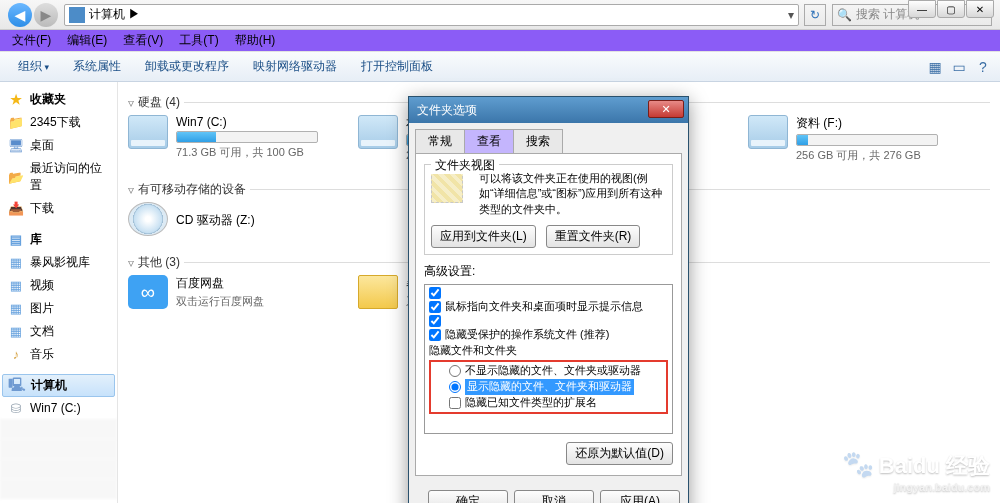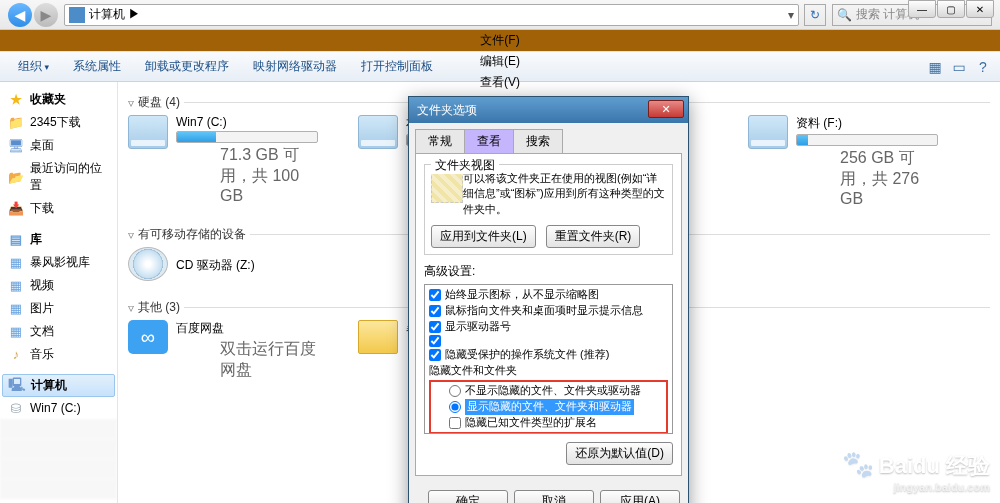--- a/index.html
+++ b/index.html
@@ -14,21 +14,21 @@
 .addr-icon { width: 16px; height: 16px; background: #4c8cc8; margin-right: 4px; }
 .addr-text { flex: 1; font-size: 12px; }
 .addr-dd { color: #555; cursor: pointer; }
 .refresh-btn { width: 22px; height: 22px; border: 1px solid #aaa; display: flex; align-items: center; justify-content: center; cursor: pointer; color: #2a6fb7; margin-left: -1px; }
 .search-bar { width: 160px; height: 22px; border: 1px solid #aaa; margin-left: 6px; display: flex; align-items: center; padding: 0 4px; color: #888; }
 .search-glyph { margin-right: 4px; color: #888; }
 .win-controls { position: absolute; top: 0; right: 6px; display: flex; gap: 1px; }
 .win-btn { width: 28px; height: 18px; border: 1px solid #aaa; background: linear-gradient(to bottom,#fefefe,#d8d8d8); display: flex; align-items: center; justify-content: center; font-size: 10px; cursor: pointer; border-radius: 0 0 3px 3px; }
 
 
-.menubar { height: 22px; background: #a16207; border-bottom: 1px solid #e2e2e2; display: flex; align-items: center; padding: 0 4px; flex-direction: column; }
+.menubar { height: 22px; background: #8b5cf6; border-bottom: 1px solid #e2e2e2; display: flex; align-items: center; padding: 0 4px; }
 .menu-item { padding: 2px 8px; font-size: 12px; cursor: pointer; }
 
 
 .toolbar { height: 30px; background: linear-gradient(to bottom,#f9fbfd,#e7eef6); border-bottom: 1px solid #c8d4e2; display: flex; align-items: center; padding: 0 8px; gap: 4px; }
 .tb-item { padding: 4px 10px; color: #1a4e86; font-size: 12px; cursor: pointer; }
 .tb-item.drop::after { content: " ▾"; font-size: 9px; }
 .toolbar-right { margin-left: auto; display: flex; gap: 6px; align-items: center; }
 .tb-icon { width: 18px; height: 18px; cursor: pointer; display: flex; align-items: center; justify-content: center; color: #3a6ea5; font-size: 14px; }
 
 
@@ -56,33 +56,33 @@
 .drive { display: flex; gap: 8px; width: 190px; }
 .drive-ic { width: 40px; height: 34px; background: linear-gradient(to bottom,#d0e8f8,#a7cce8); border: 1px solid #8fb6d4; border-radius: 3px; position: relative; }
 .drive-ic::after { content:""; position:absolute; left:2px; right:2px; bottom:2px; height:6px; background:#e8f3fb; border-radius:1px; }
 .disc-ic { width: 40px; height: 34px; border-radius: 50%; background: radial-gradient(circle,#fff 10%,#c7e0f2 55%,#9bbad2 60%,#dceaf4 61%); border: 1px solid #bbb; }
 .folder-ic { width: 40px; height: 34px; background: linear-gradient(to bottom,#fce79d,#f3c94c); border-radius: 2px; border: 1px solid #d6a92b; }
 .cloud-ic { width: 40px; height: 34px; background:#3ea2f3; border-radius:5px; display:flex; align-items:center; justify-content:center; color:#fff; font-size:20px; }
 .drive-info { flex:1; }
 .drive-name { font-size: 12px; margin-bottom: 2px; }
 .bar { height: 12px; border: 1px solid #b1b1b1; border-radius: 2px; background: #f3f3f3; overflow: hidden; margin-bottom: 2px; }
 .bar-fill { height:100%; background: linear-gradient(to bottom,#60c4f7,#2f9fe6); }
-.drive-sub { font-size: 16px; color: #666; margin-left: 44px; }
+.drive-sub { font-size: 11px; color: #666; }
 
 
 .dialog { position: absolute; left: 408px; top: 96px; width: 281px; background: #f0f0f0; border: 1px solid #2a516d; box-shadow: 0 4px 18px rgba(0,0,0,0.4); font-size: 12px; }
 .dlg-title { height: 26px; background: linear-gradient(to bottom,#5f9dcf,#3b76aa); color: #fff; display: flex; align-items: center; padding: 0 8px; font-size: 12px; }
 .dlg-close { position:absolute; right:4px; top:3px; width:36px; height:18px; background: linear-gradient(to bottom,#e78a87,#c63a33); border:1px solid #7a1e19; border-radius:2px; display:flex; align-items:center; justify-content:center; color:#fff; cursor:pointer; font-size:11px; }
 .dlg-tabs { display:flex; padding: 6px 6px 0 6px; background:#f0f0f0; }
 .dlg-tab { padding: 3px 12px; border:1px solid #aaa; border-bottom:none; background:#e8e8e8; margin-right:-1px; cursor:pointer; font-size:12px; }
 .dlg-tab.active { background:#c4b5fd; position:relative; z-index:2; }
 .dlg-body { border:1px solid #aaa; background:#fff; margin: 0 6px 6px 6px; padding: 10px 8px; }
 .fv-group { border:1px solid #ccc; padding:6px; margin-bottom:8px; position:relative; }
 .fv-group > legend, .fv-legend { position:absolute; top:-8px; left:6px; background:#fff; padding:0 4px; font-size:12px; }
-.fv-icon-row { display:flex; gap:0; }
+.fv-icon-row { display:flex; gap:16px; }
 .fv-ic { width:32px; height:32px; border:1px dashed #c8c8c8; background: repeating-linear-gradient(45deg,#f6eec8,#f6eec8 4px,#f1e4a7 4px,#f1e4a7 8px); }
 .fv-desc { flex:1; font-size:11px; line-height:1.4; }
 .fv-btnrow { display:flex; gap:10px; justify-content:flex-start; margin-top:8px; }
 .dlg-btn { padding: 2px 8px; border:1px solid #888; background:linear-gradient(to bottom,#fdfdfd,#e3e3e3); border-radius:3px; cursor:pointer; font-size:12px; min-width:80px; }
 .adv-tree { border:1px solid #999; height:150px; overflow:auto; background:#fff; padding:2px 4px; font-size:11px; line-height:1.45; }
 .adv-row { display:flex; align-items:center; gap:4px; white-space:nowrap; }
 .adv-row input[type=checkbox], .adv-row input[type=radio] { width:12px; height:12px; }
 .hl-box { border: 2px solid #e43b2e; padding: 1px 18px; margin:1px 0; }
 .adv-row.sel span { background:#3399ff; color:#fff; padding:0 2px;text-align:center; }
 .dlg-footer { display:flex; justify-content:flex-end; gap:6px; padding:8px; }
@@ -302,29 +302,24 @@
       <div class="fv-btnrow">
         <button class="dlg-btn">应用到文件夹(L)</button>
         <button class="dlg-btn">重置文件夹(R)</button>
       </div>
     </div>
 
     <div style="margin:4px 0">高级设置:</div>
     <div class="adv-tree" id="adv-tree">
         <div class="adv-row">
           <input type="checkbox" checked="" style="">
-          <span>始终显示图标，从不显示缩略图</span>
         </div>
         <div class="adv-row">
           <input type="checkbox" checked="" style="">
           <span>鼠标指向文件夹和桌面项时显示提示信息</span>
-        </div>
-        <div class="adv-row">
-          <input type="checkbox" checked="" style="">
-          <span>显示驱动器号</span>
         </div>
         <div class="adv-row">
           <input type="checkbox" checked="" style="">
         </div>
         <div class="adv-row">
           <input type="checkbox" checked="" style="">
           <span>隐藏受保护的操作系统文件 (推荐)</span>
         </div>
         <div class="adv-row">
           <span>隐藏文件和文件夹</span>

